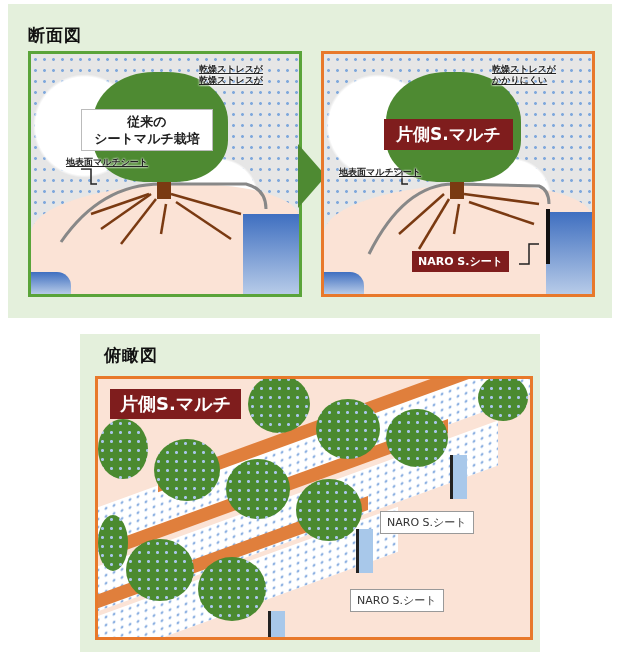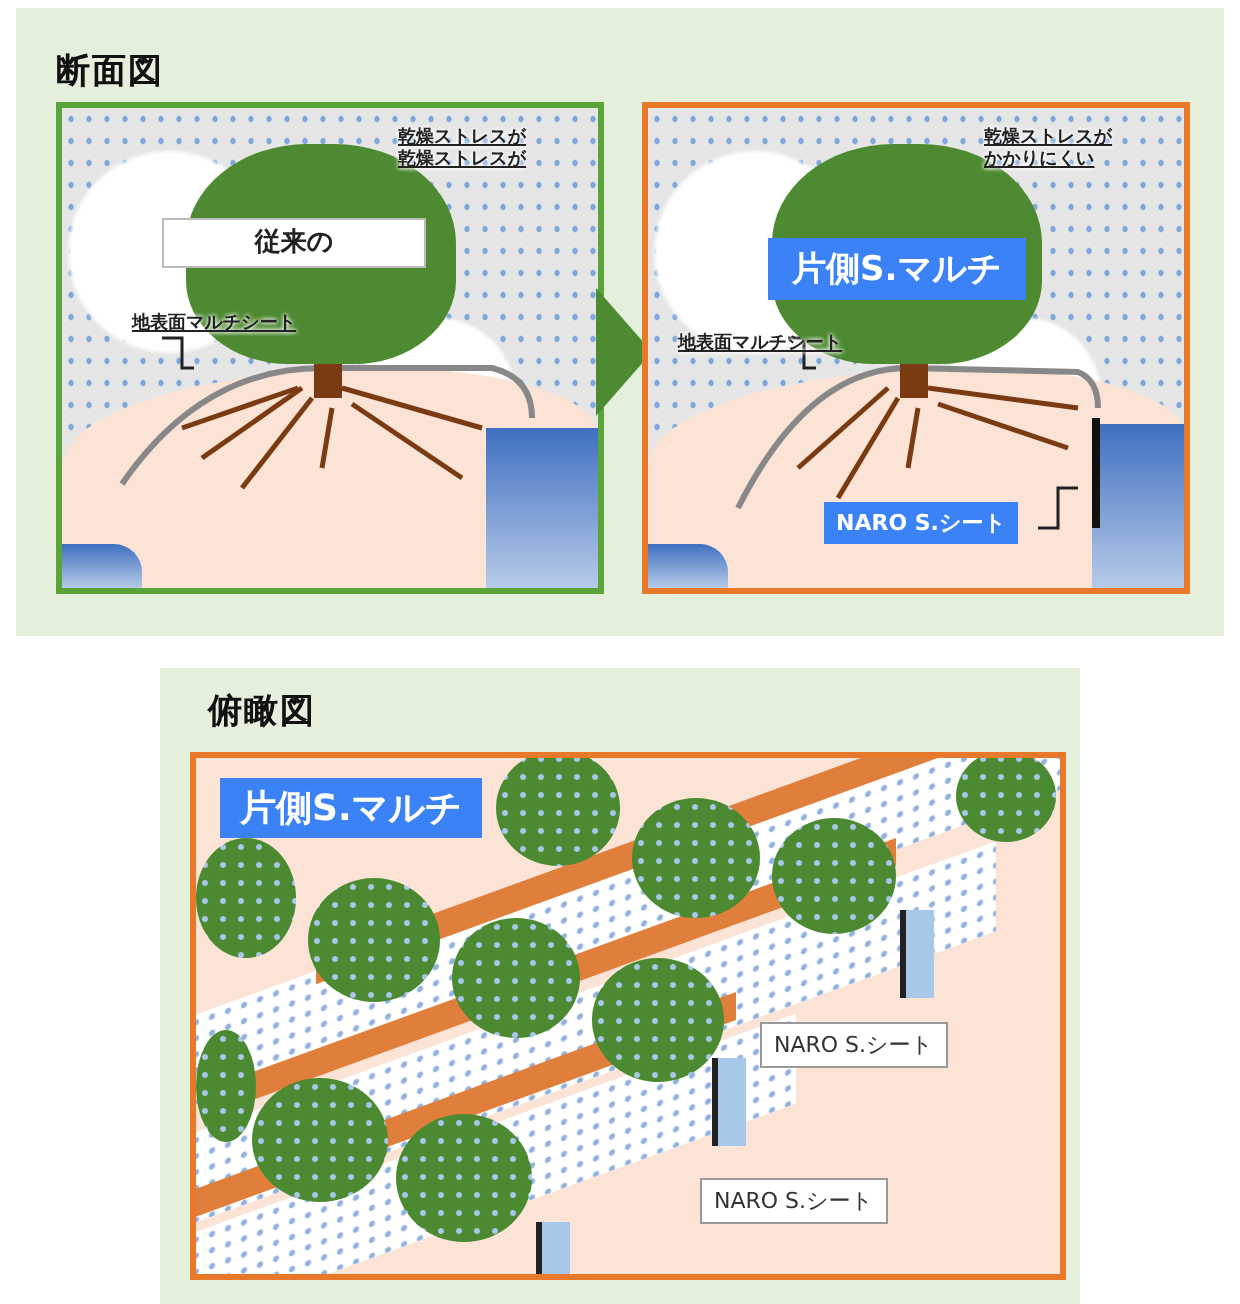--- a/index.html
+++ b/index.html
@@ -13,21 +13,21 @@
     radial-gradient(#7fa8dc 1px,transparent 1.6px) 0 0/9px 11px,
     #e6e6e6;}
   .soil{position:absolute;left:0;right:0;bottom:0;}
   .water{position:absolute;background:linear-gradient(180deg,#3f6fc0,#b7cbe8);}
   .crown{position:absolute;background:#4e8a32;border-radius:45% 45% 38% 38%;}
   .trunk{position:absolute;background:#7a3a12;}
   .label-box{position:absolute;text-align:center;font-weight:bold;}
   .note{position:absolute;font-size:9px;font-weight:bold;color:#222;text-shadow:0 0 2px #fff,0 0 2px #fff;line-height:11px;text-decoration:underline;}
   .arrow{position:absolute;width:0;height:0;border-top:32px solid transparent;border-bottom:32px solid transparent;border-left:28px solid #4e8a32;}
   .callout{position:absolute;background:#fff;border:1px solid #999;font-size:11px;color:#333;padding:3px 6px;}
-  .orange-tag{position:absolute;background:#3b82f6;color:#fff;font-weight:bold;}
+  .orange-tag{position:absolute;background:#7f1d1d;color:#fff;font-weight:bold;}
   .stripe{position:absolute;background:#fff;transform:skewY(-20deg);
     background-image:radial-gradient(#8fb2e2 1.2px,transparent 1.8px);background-size:8px 8px;}
   .ostripe{position:absolute;background:#e07f3c;transform:skewY(-20deg);}
   .tree-top{position:absolute;border-radius:50%;background:#4b8a30;
     background-image:radial-gradient(#a9c6ea 1.2px,transparent 1.8px);background-size:9px 9px;}
   .panel-sheet{position:absolute;background:#a8c8ea;border-left:3px solid #222;}
 </style>
 </head>
 <body>
 
@@ -48,20 +48,21 @@
           <path d="M145 148 L200 185"></path>
           <path d="M135 150 L130 180"></path>
           <path d="M118 140 L60 160"></path>
       </g>
       <polyline points="50,115 60,115 60,130 66,130" fill="none" stroke="#222" stroke-width="1.5"></polyline>
     </svg>
     <div class="trunk" style="left:126px;top:115px;width:14px;height:30px;"></div>
     <div class="crown" style="left:62px;top:18px;width:135px;height:110px;"></div>
     <div class="label-box" style="left:50px;top:55px;width:130px;background:#fff;border:1px solid #bbb;font-size:13px;line-height:17px;padding:3px 0;color:#222;">
       <div>従来の</div>
+      <div>シートマルチ栽培</div>
     </div>
     <div class="note" style="left:168px;top:10px;">
       <div>乾燥ストレスが</div>
         <div>乾燥ストレスが</div>
     </div>
     <div class="note" style="left:35px;top:103px;">地表面マルチシート</div>
   </div>
 
   <div class="arrow" style="left:290px;top:140px;"></div>
 

